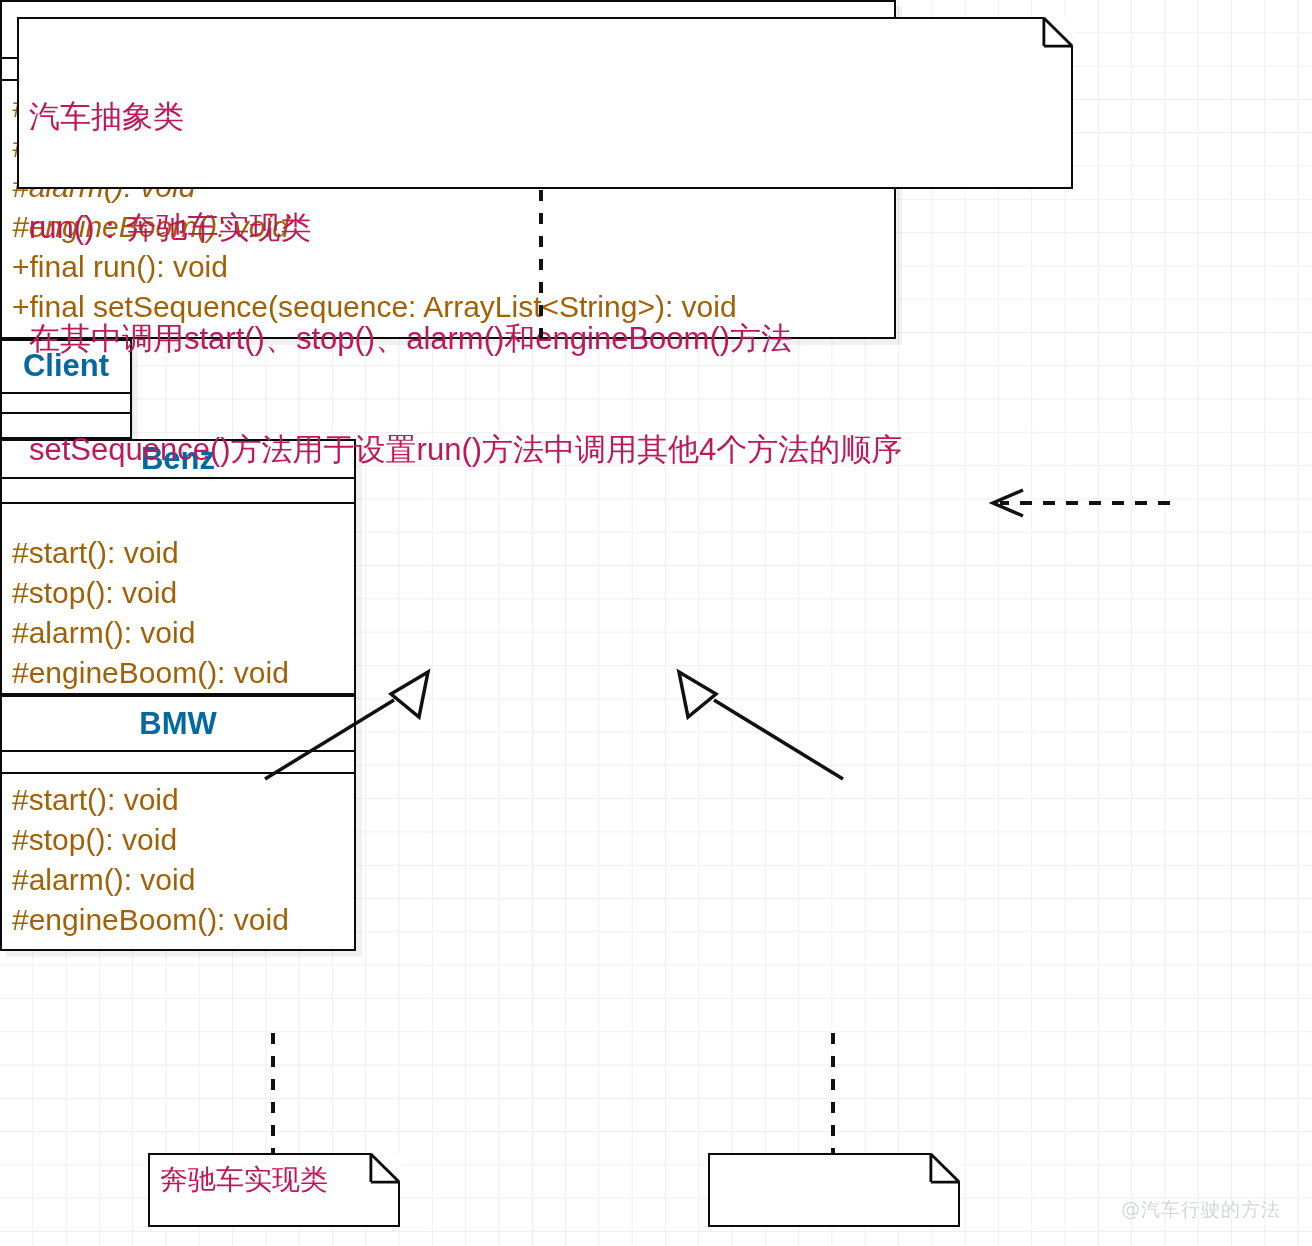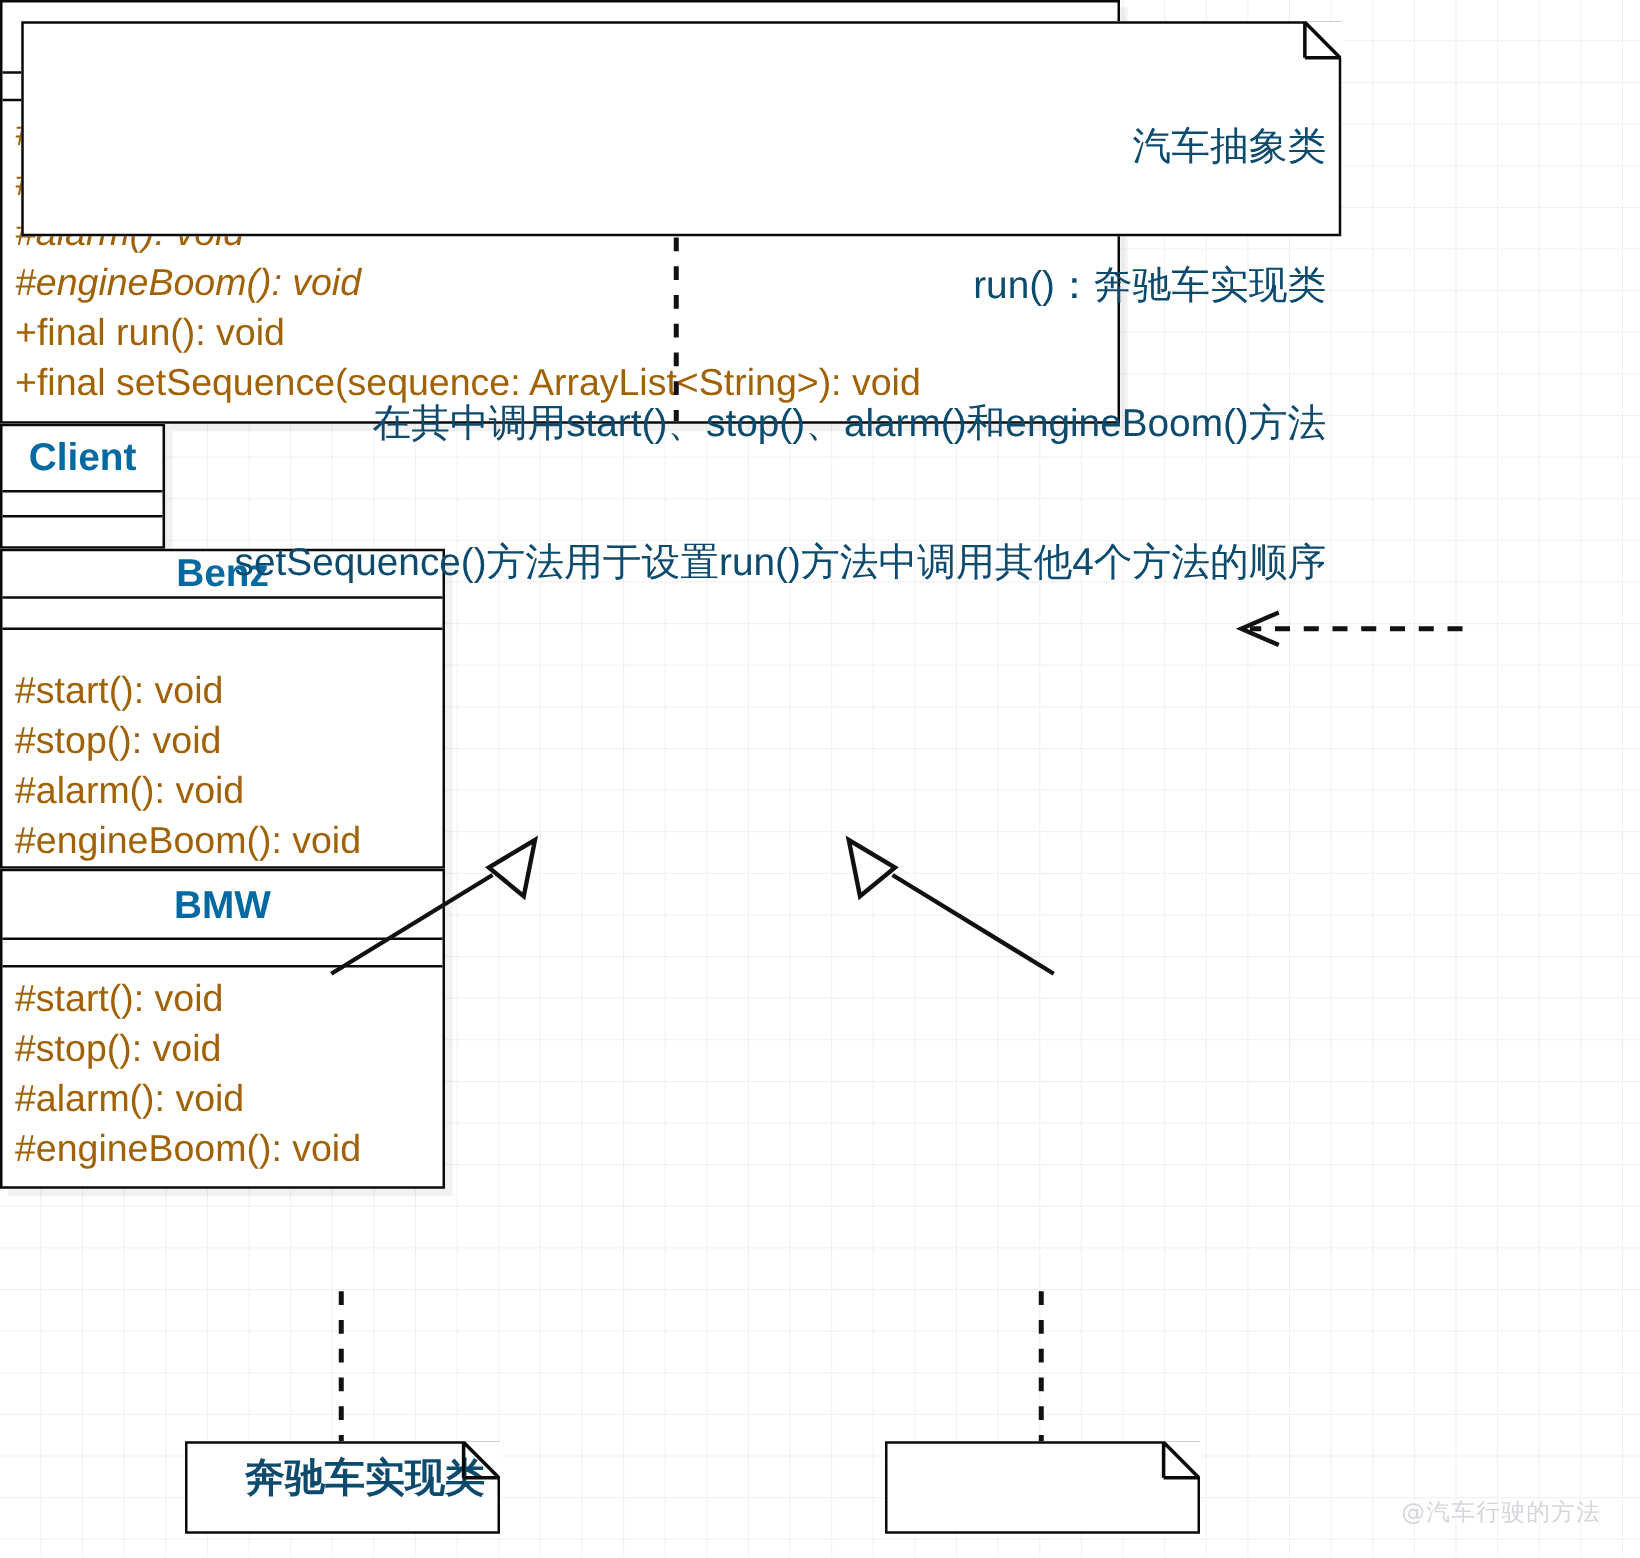--- a/index.html
+++ b/index.html
@@ -55,23 +55,22 @@
 
   
   .note {
     background: #ffffff;
     border: 2.5px solid #0a0a0a;
     position: absolute;
     box-sizing: border-box;
   }
   .note .note-body {
     padding: 6px 10px 4px 10px;
-    color: #0c4a6e;
+    color: #be185d;
     white-space: pre;
-    text-align: right;
   }
   .note .fold-bg {
     position: absolute;
     top: -2.5px;
     right: -2.5px;
     width: 0; height: 0;
     border-left: 30px solid transparent;
     border-top: 30px solid #ffffff;
   }
   .note .fold-line {
@@ -154,21 +153,21 @@
     <div class="uml-title" style="height:53px; font-size:31px;">BMW</div>
     <div class="uml-attrs" style="height:20px;"></div>
     <div class="uml-ops" style="font-size:30px;">
       <div class="op">#start(): void</div>
       <div class="op">#stop(): void</div>
       <div class="op">#alarm(): void</div>
       <div class="op">#engineBoom(): void</div>
     </div>
   </div>
 
-  <div class="note" style="left:148px; top:1153px; width:252px; height:74px; font-size:32px;font-weight:bold;">
+  <div class="note" style="left:148px; top:1153px; width:252px; height:74px; font-size:28px;">
     <div class="note-body">奔驰车实现类</div>
     <div class="fold-bg"></div>
     <svg class="fold-line" viewBox="0 0 34 34">
       <path d="M2 2 L32 32 M2 2 L2 32 M2 32 L32 32" fill="none" stroke="#0a0a0a" stroke-width="3"></path>
     </svg>
   </div>
 
   <div class="note" style="left:708px; top:1153px; width:252px; height:74px; font-size:31px;">
     <div class="fold-bg"></div>
     <svg class="fold-line" viewBox="0 0 34 34">

